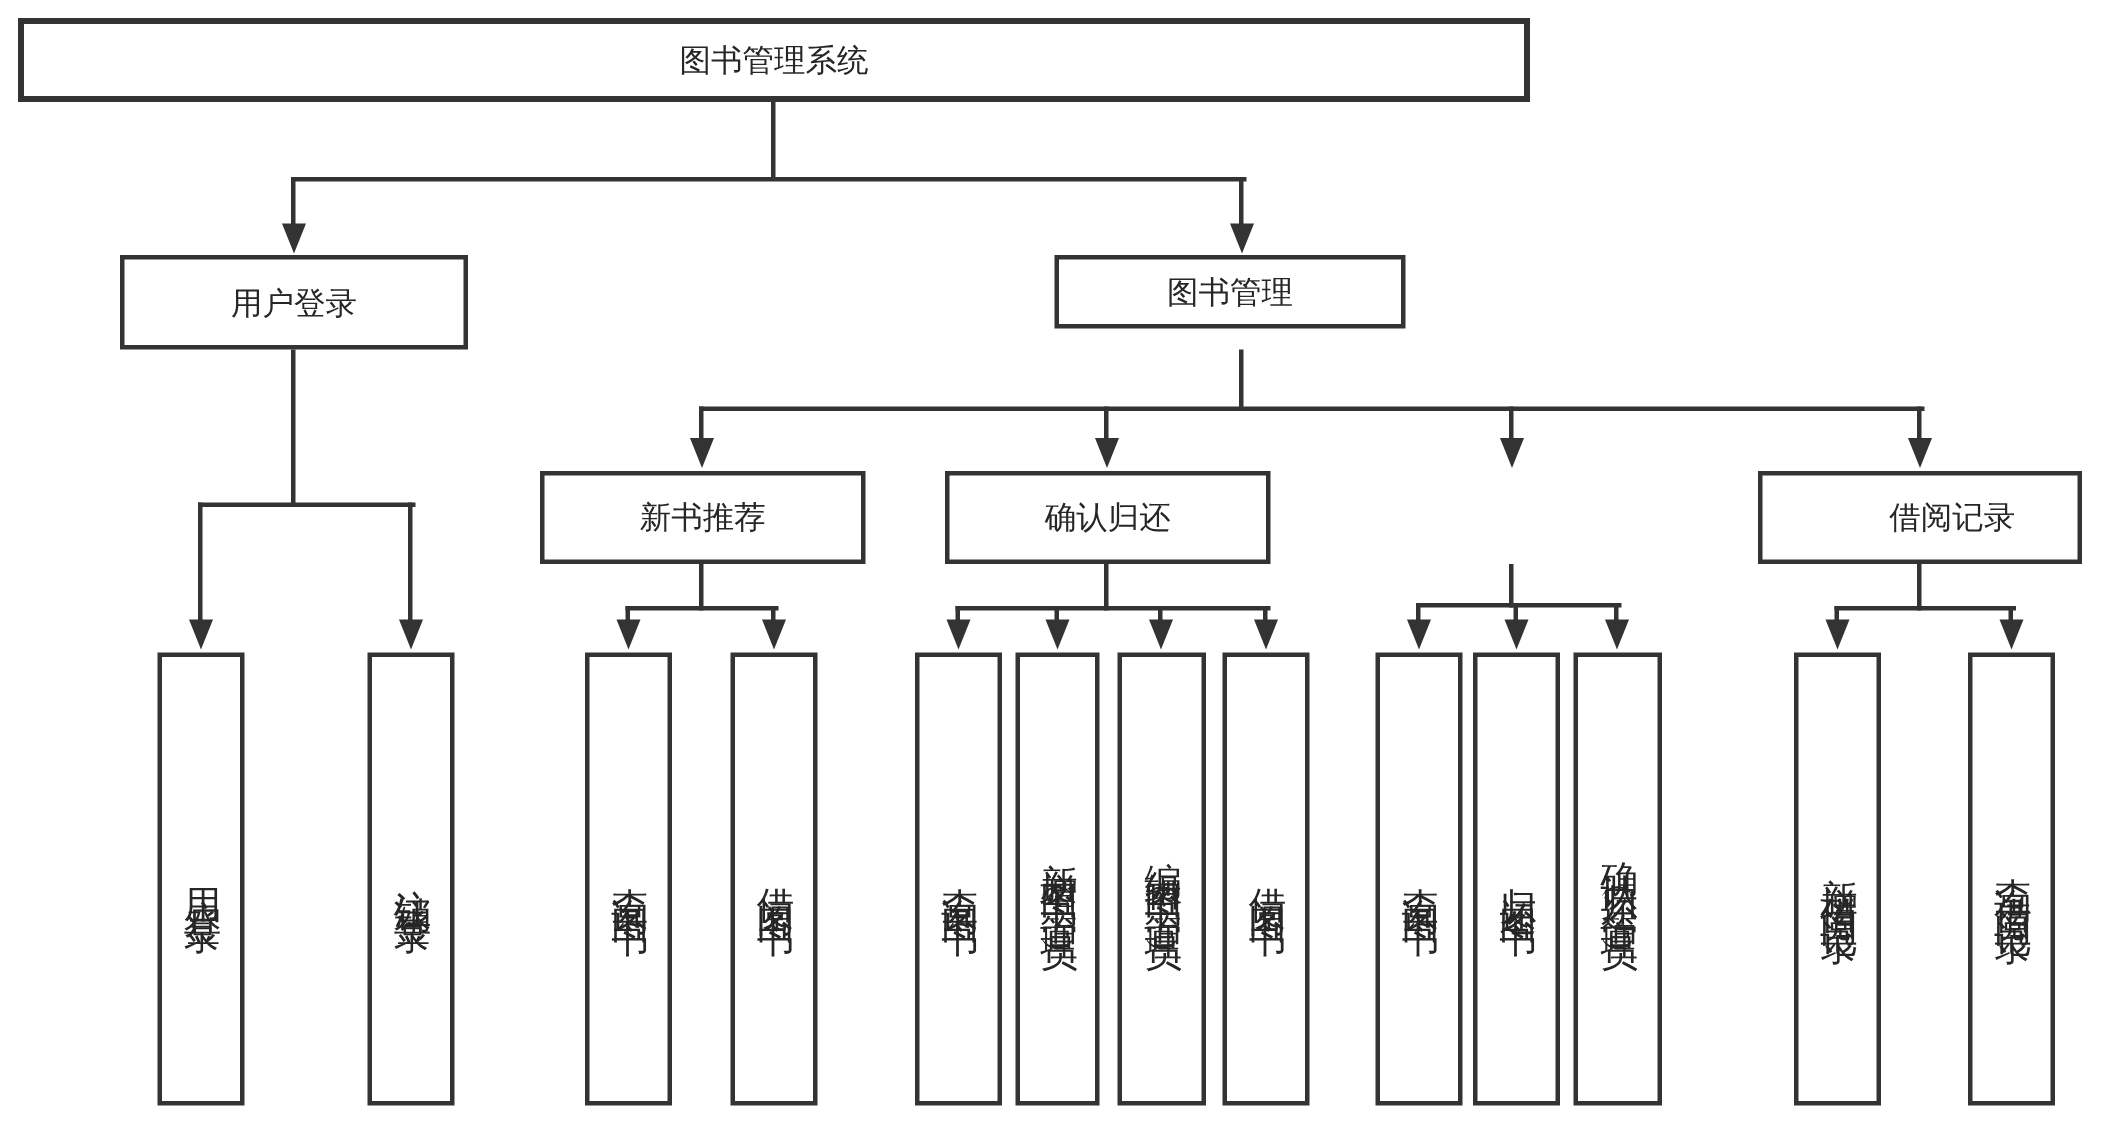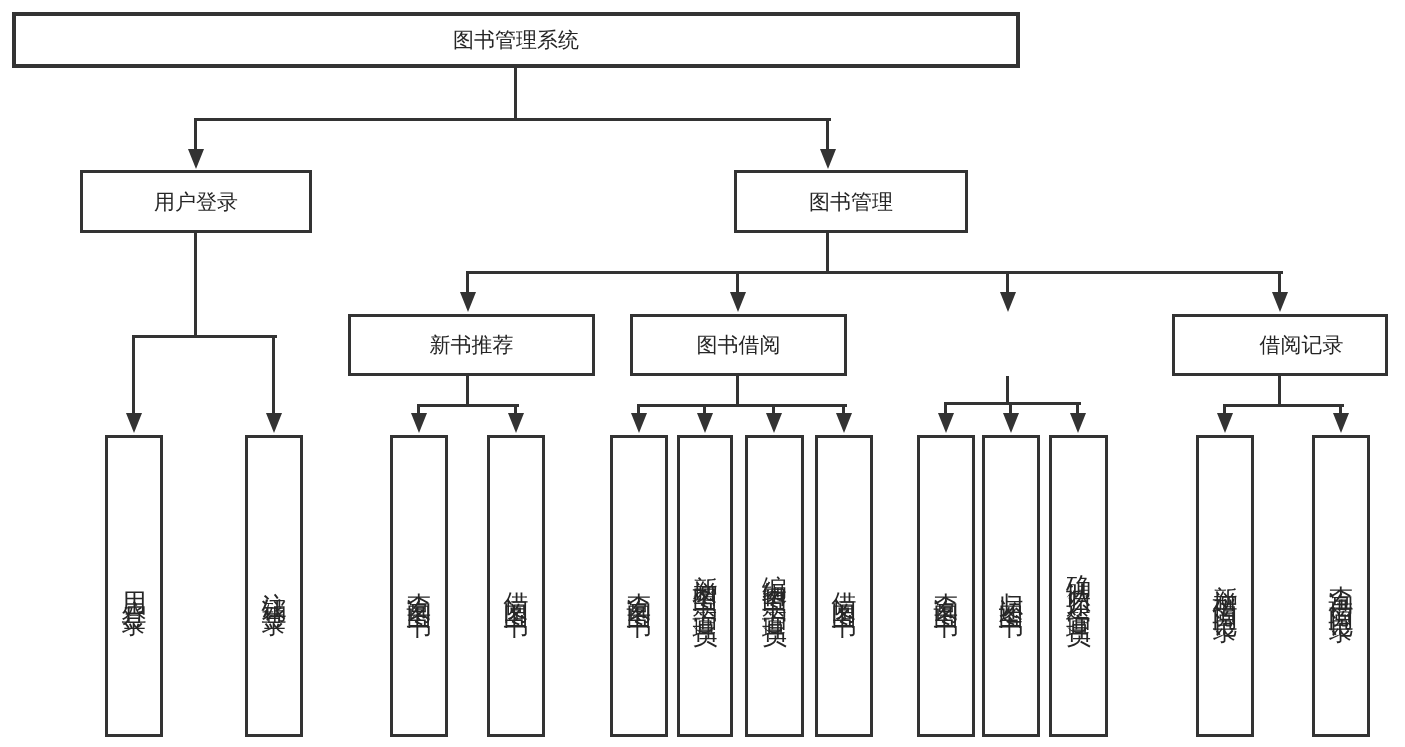--- a/index.html
+++ b/index.html
@@ -69,21 +69,21 @@
   <div class="vline" style="left:514px; top:68px; height:52px;"></div>
   <div class="hline" style="left:194px; top:118px; width:637px;"></div>
   <div class="vline" style="left:194px; top:118px; height:36px;"></div>
   <div class="arr" style="left:188px; top:149px;"></div>
   <div class="vline" style="left:826px; top:118px; height:36px;"></div>
   <div class="arr" style="left:820px; top:149px;"></div>
 
   <div class="box branch" style="left:80px; top:170px; width:232px; height:63px;">
     <span>用户登录</span>
   </div>
-  <div class="box branch" style="left:734px; top:170px; width:234px; height:63px;">
+  <div class="box branch" style="left:703px; top:170px; width:234px; height:49px;">
     <span>图书管理</span>
   </div>
 
   <div class="vline" style="left:194px; top:233px; height:105px;"></div>
   <div class="hline" style="left:132px; top:335px; width:145px;"></div>
   <div class="vline" style="left:132px; top:335px; height:80px;"></div>
   <div class="arr" style="left:126px; top:413px;"></div>
   <div class="vline" style="left:272px; top:335px; height:80px;"></div>
   <div class="arr" style="left:266px; top:413px;"></div>
 
@@ -91,25 +91,25 @@
   <div class="hline" style="left:466px; top:271px; width:817px;"></div>
   <div class="vline" style="left:466px; top:271px; height:22px;"></div>
   <div class="arr" style="left:460px; top:292px;"></div>
   <div class="vline" style="left:736px; top:271px; height:22px;"></div>
   <div class="arr" style="left:730px; top:292px;"></div>
   <div class="vline" style="left:1006px; top:271px; height:22px;"></div>
   <div class="arr" style="left:1000px; top:292px;"></div>
   <div class="vline" style="left:1278px; top:271px; height:22px;"></div>
   <div class="arr" style="left:1272px; top:292px;"></div>
 
-  <div class="box branch" style="left:348px; top:314px; width:247px; height:62px;">
+  <div class="box branch" style="left:360px; top:314px; width:217px; height:62px;">
     <span>新书推荐</span>
   </div>
   <div class="box branch" style="left:630px; top:314px; width:217px; height:62px;">
-    <span>图书借阅</span>
+    <span>确认归还</span>
   </div>
   <div class="box branch" style="left:1172px; top:314px; width:216px; height:62px;padding-left:43px;">
     <span>借阅记录</span>
   </div>
 
   <div class="vline" style="left:466px; top:376px; height:31px;"></div>
   <div class="hline" style="left:417px; top:404px; width:102px;"></div>
   <div class="vline" style="left:417px; top:404px; height:12px;"></div>
   <div class="arr" style="left:411px; top:413px;"></div>
   <div class="vline" style="left:514px; top:404px; height:12px;"></div>

